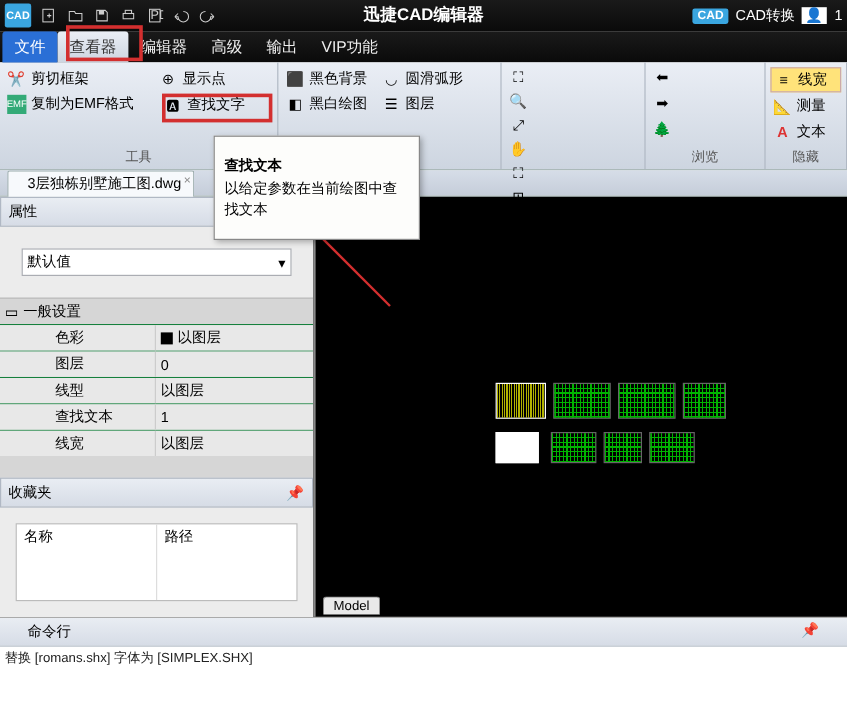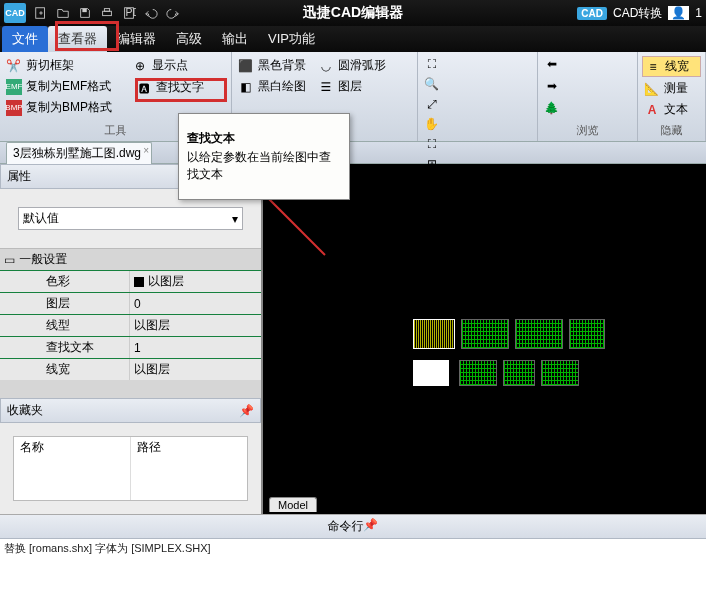--- a/index.html
+++ b/index.html
@@ -21,42 +21,42 @@
 .ribbon-body{flex:1;display:flex;flex-direction:column;gap:2px;padding-top:2px}
 .ribbon-label{text-align:center;font-size:11px;color:#555;padding:1px 0}
 .rb-item{display:flex;align-items:center;gap:4px;padding:1px 2px;cursor:pointer;white-space:nowrap}
 .rb-icon{width:16px;height:16px;display:flex;align-items:center;justify-content:center}
 .rb-row{display:flex;gap:8px}
 .rb-col{display:flex;flex-direction:column;gap:2px}
 .tooltip{position:absolute;left:178px;top:113px;width:172px;background:#fdfdfb;border:1px solid #888;box-shadow:2px 2px 5px rgba(0,0,0,.3);padding:16px 8px;z-index:60}
 .tooltip-title{font-weight:bold;margin-bottom:2px}
 .arrow-line{position:absolute;z-index:55;pointer-events:none}
 .doc-tab-bar{height:22px;background:linear-gradient(#d6dde8,#c5cdd9);display:flex;align-items:center;padding:2px 6px;border-bottom:1px solid #9aa}
-.doc-tab{background:#f7f9fc;border:1px solid #9aa;border-bottom:none;padding:2px 10px 2px 6px;font-size:11px;position:relative;border-radius:2px 2px 0 0}
+.doc-tab{background:#f7f9fc;border:1px solid #9aa;border-bottom:none;padding:2px 10px 2px 16px;font-size:11px;position:relative;border-radius:2px 2px 0 0}
 .doc-tab .x{position:absolute;right:2px;top:2px;font-size:10px;color:#888;cursor:pointer}
 .main{display:flex;height:350px}
 .left-panel{width:261px;background:#ececec;display:flex;flex-direction:column}
 .panel-header{background:linear-gradient(#e9edf3,#d6dce6);border:1px solid #b0b8c4;padding:3px 6px;display:flex;justify-content:space-between;align-items:center}
 .pin-icon{cursor:pointer;color:#666}
 .combo{border:1px solid #abadb3;background:#fff;padding:2px 4px;margin:18px;display:flex;justify-content:space-between;align-items:center}
 .prop-grid{flex:0 0 auto}
 .prop-section{background:#d6d6d6;padding:2px 4px;display:flex;align-items:center;gap:4px;border-top:1px solid #bbb}
 .prop-row{display:flex;border-top:1px solid #15803d}
 .prop-k{width:130px;padding:2px 4px 2px 46px;background:#e8e8e8;border-right:1px solid #ccc}
 .prop-v{flex:1;padding:0 4px;background:#e8e8e8;display:flex;align-items:center;gap:4px}
 .swatch{width:10px;height:10px;background:#000;display:inline-block}
 .fav-list{flex:1;background:#fff;border:1px solid #bbb;margin:13px;display:flex}
 .fav-col{flex:1;padding:2px 6px;border-right:1px solid #ddd}
 .canvas{flex:1;background:#000;position:relative;border-left:2px solid #888}
 .thumb{position:absolute;background:#000;border:1px solid #666}
 .thumb.sel{border:1px solid #fff}
 .thumb-art{width:100%;height:100%;background:repeating-linear-gradient(90deg,#0f0 0 1px,transparent 1px 3px),repeating-linear-gradient(0deg,#0f0 0 1px,transparent 1px 4px);opacity:.7}
 .model-tab{position:absolute;left:6px;bottom:2px;background:#e9e9e9;border:1px solid #888;border-bottom:none;padding:1px 8px;font-size:11px;border-radius:3px 3px 0 0}
 .cmd-section{border-top:1px solid #aaa}
-.cmd-header{background:linear-gradient(#e9edf3,#d6dce6);padding:3px 6px;border-bottom:1px solid #b0b8c4;display:flex;justify-content:center}
+.cmd-header{background:linear-gradient(#e9edf3,#d6dce6);padding:3px 23px;border-bottom:1px solid #b0b8c4;display:flex;justify-content:space-between}
 .cmd-body{background:#fff;padding:2px 4px;height:48px;overflow:hidden}
 .cmd-line{font-size:11px;color:#222}
 </style>
 </head>
 <body>
 
 <div class="titlebar">
   <div class="cad-logo">CAD</div>
   <div class="tb-btn">
       <svg viewBox="0 0 16 16">
@@ -122,24 +122,20 @@
     <div class="ribbon-body">
       <div class="rb-row">
         <div class="rb-col" style="width:118px">
           <div class="rb-item">
               <span class="rb-icon">✂️</span>
               <span>剪切框架</span>
             </div>
           <div class="rb-item">
               <span class="rb-icon" style="background:#3a7;color:#fff;font-size:8px;padding:1px">EMF</span>
               <span>复制为EMF格式</span>
-            </div>
-          <div class="rb-item">
-              <span class="rb-icon" style="background:#c33;color:#fff;font-size:8px;padding:1px">BMP</span>
-              <span>复制为BMP格式</span>
             </div>
         </div>
         <div class="rb-col">
           <div class="rb-item">
               <span class="rb-icon">⊕</span>
               <span>显示点</span>
             </div>
           <div class="rb-item" style="padding:2px 6px">
               <span class="rb-icon">🅰</span>
               <span>查找文字</span>

